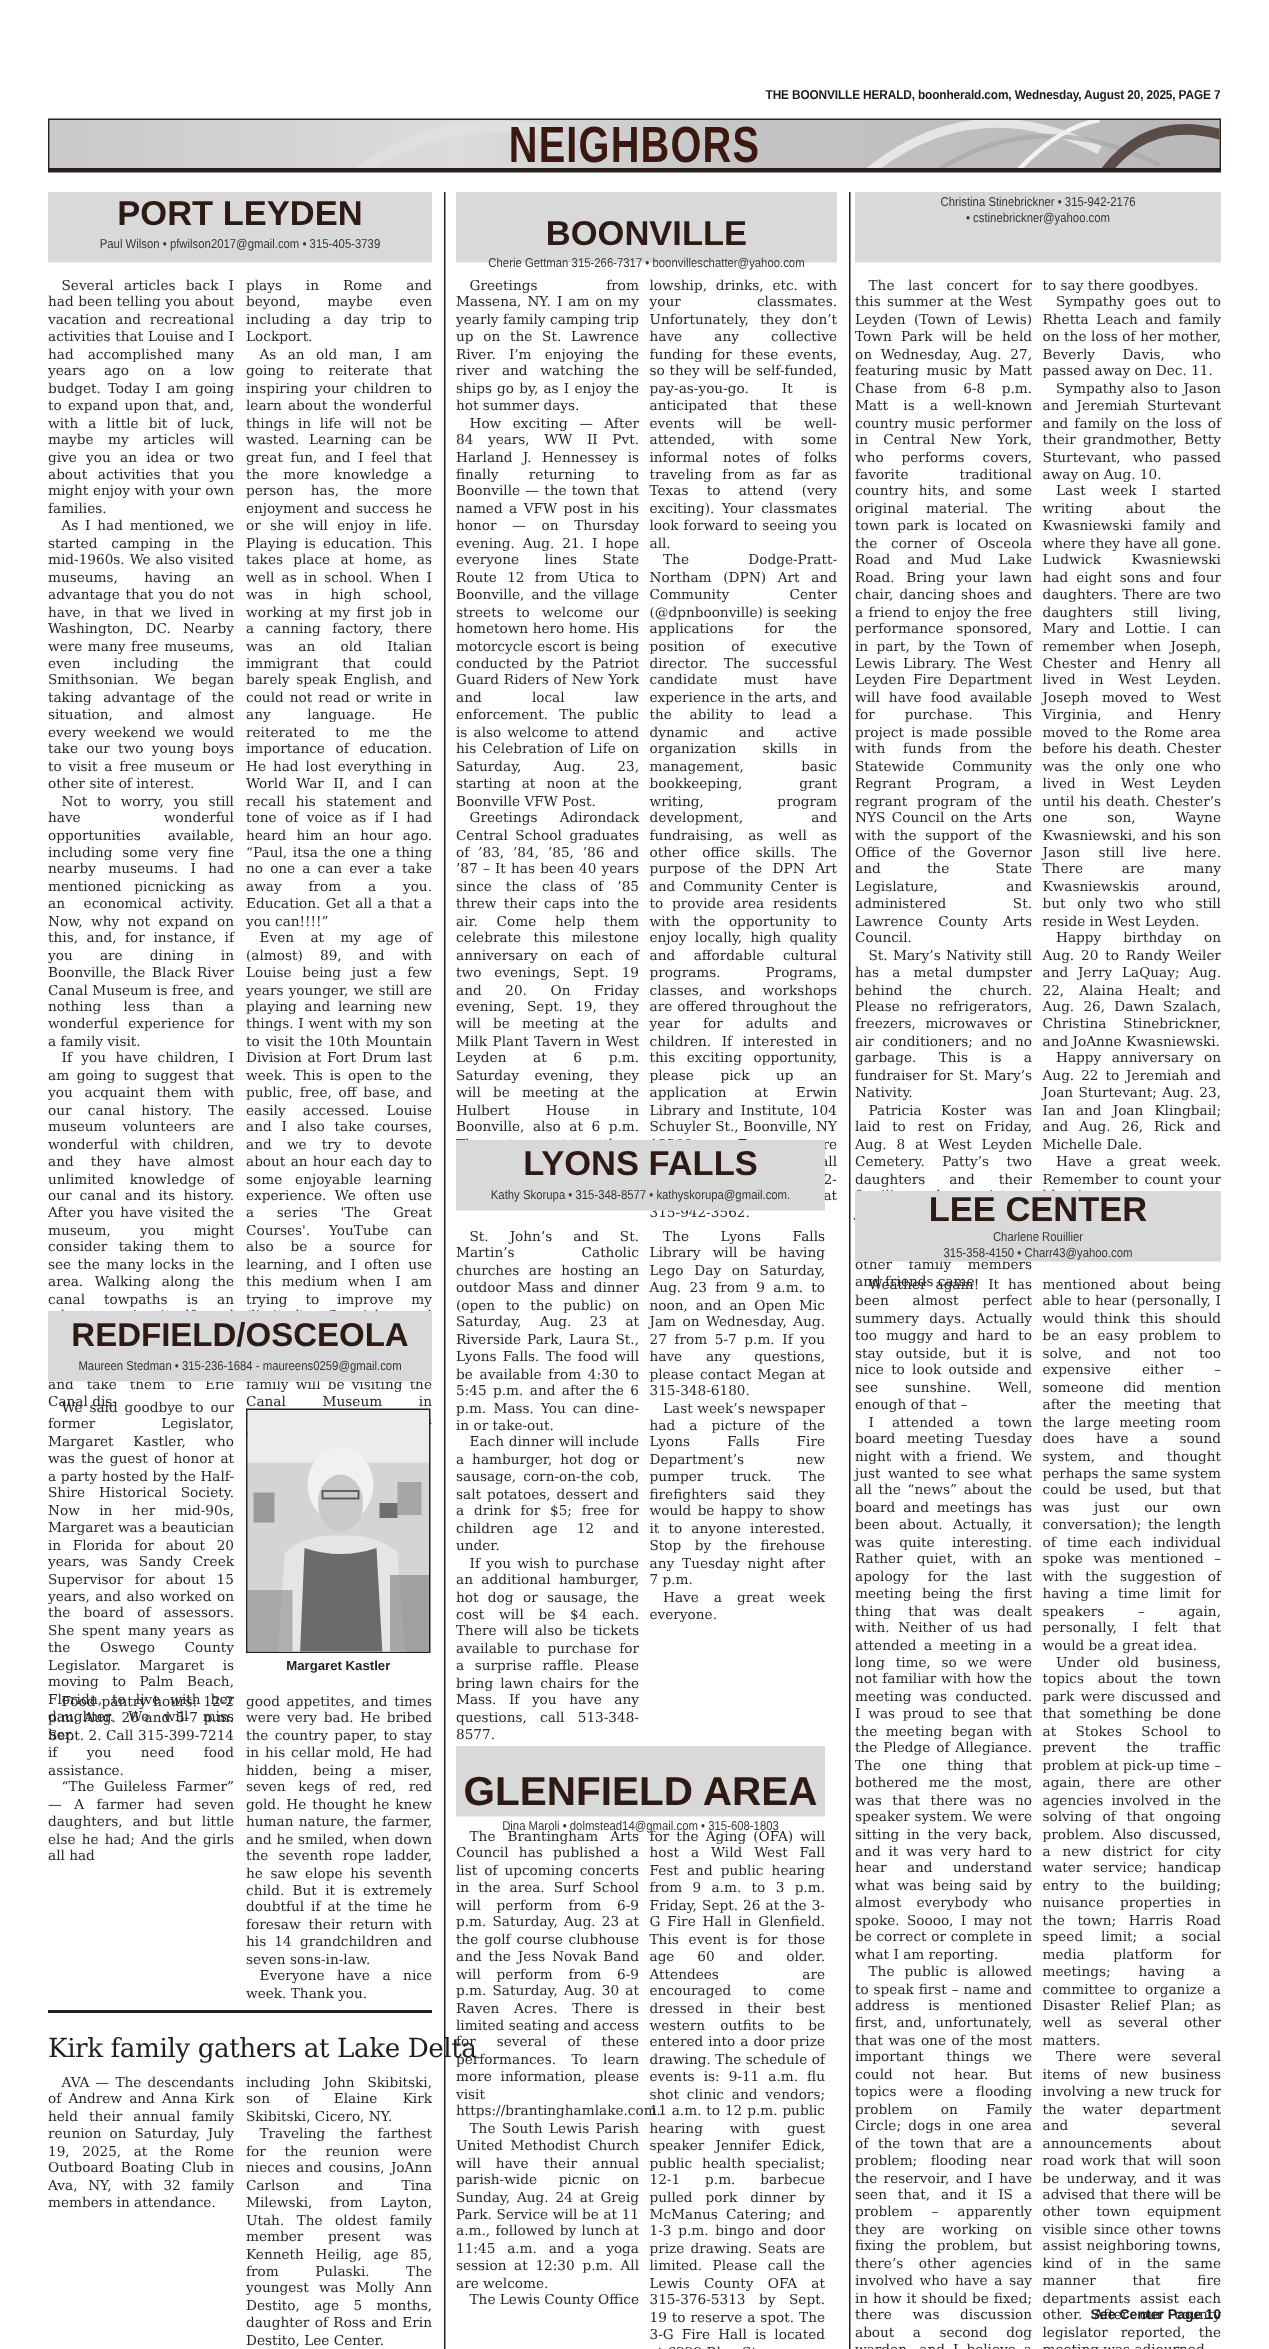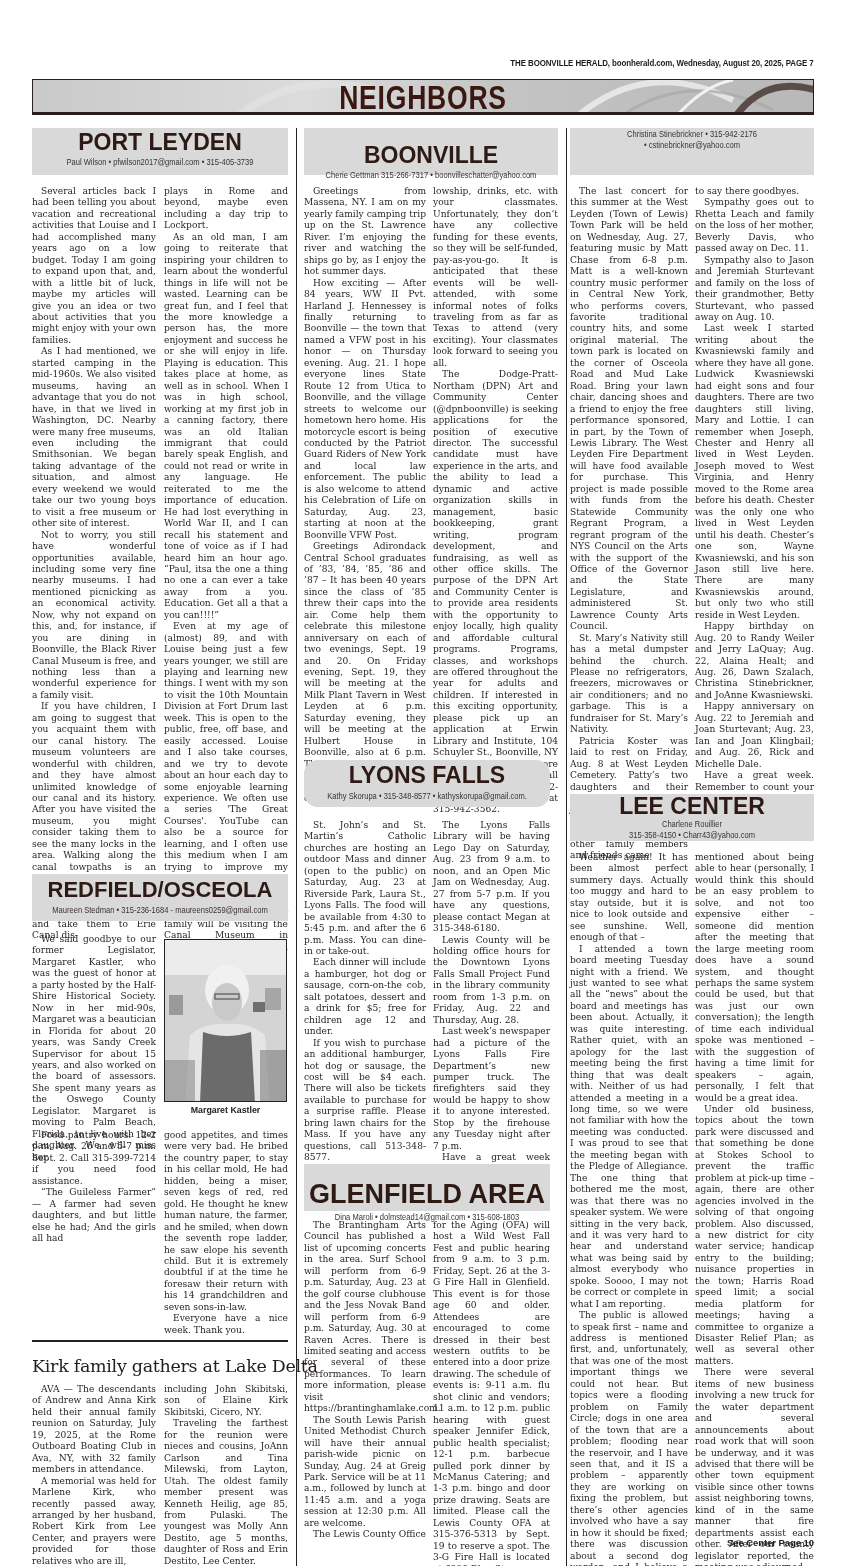--- a/index.html
+++ b/index.html
@@ -92,32 +92,31 @@
 <div class="col" style="left:695px; top:186px; width:119px;">
   <p style="text-indent:0">to say there goodbyes.</p>
   <p>Sympathy goes out to Rhetta Leach and family on the loss of her mother, Beverly Davis, who passed away on Dec. 11.</p>
   <p>Sympathy also to Jason and Jeremiah Sturtevant and family on the loss of their grandmother, Betty Sturtevant, who passed away on Aug. 10.</p>
   <p>Last week I started writing about the Kwasniewski family and where they have all gone. Ludwick Kwasniewski had eight sons and four daughters. There are two daughters still living, Mary and Lottie. I can remember when Joseph, Chester and Henry all lived in West Leyden. Joseph moved to West Virginia, and Henry moved to the Rome area before his death. Chester was the only one who lived in West Leyden until his death. Chester’s one son, Wayne Kwasniewski, and his son Jason still live here. There are many Kwasniewskis around, but only two who still reside in West Leyden.</p>
   <p>Happy birthday on Aug. 20 to Randy Weiler and Jerry LaQuay; Aug. 22, Alaina Healt; and Aug. 26, Dawn Szalach, Christina Stinebrickner, and JoAnne Kwasniewski.</p>
   <p>Happy anniversary on Aug. 22 to Jeremiah and Joan Sturtevant; Aug. 23, Ian and Joan Klingbail; and Aug. 26, Rick and Michelle Dale.</p>
   <p>Have a great week. Remember to count your blessings.</p>
 </div>
 
-<div class="section-head" style="left:304px; top:760px; width:246px; height:47px;border-radius:14px;">
+<div class="section-head" style="left:304px; top:760px; width:246px; height:47px;">
   <div class="name" style="font-size:23px; padding-top:4px;">LYONS FALLS</div>
   <div class="contact" style="margin-top:4px;">Kathy Skorupa • 315-348-8577 • kathyskorupa@gmail.com.</div>
 </div>
 <div class="col" style="left:304px; top:820px; width:122px;">
   <p>St. John’s and St. Martin’s Catholic churches are hosting an outdoor Mass and dinner (open to the public) on Saturday, Aug. 23 at Riverside Park, Laura St., Lyons Falls. The food will be available from 4:30 to 5:45 p.m. and after the 6 p.m. Mass. You can dine-in or take-out.</p>
   <p>Each dinner will include a hamburger, hot dog or sausage, corn-on-the cob, salt potatoes, dessert and a drink for $5; free for children age 12 and under.</p>
   <p>If you wish to purchase an additional hamburger, hot dog or sausage, the cost will be $4 each. There will also be tickets available to purchase for a surprise raffle. Please bring lawn chairs for the Mass. If you have any questions, call 513-348-8577.</p>
 </div>
 <div class="col" style="left:433px; top:820px; width:117px;">
   <p>The Lyons Falls Library will be having Lego Day on Saturday, Aug. 23 from 9 a.m. to noon, and an Open Mic Jam on Wednesday, Aug. 27 from 5-7 p.m. If you have any questions, please contact Megan at 315-348-6180.</p>
-  <p>Lewis County will be holding office hours for the Downtown Lyons Falls Small Project Fund in the library community room from 1-3 p.m. on Friday, Aug. 22 and Thursday, Aug. 28.</p>
   <p>Last week’s newspaper had a picture of the Lyons Falls Fire Department’s new pumper truck. The firefighters said they would be happy to show it to anyone interested. Stop by the firehouse any Tuesday night after 7 p.m.</p>
   <p>Have a great week everyone.</p>
 </div>
 
 <div class="section-head" style="left:32px; top:874px; width:256px; height:47px;">
   <div class="name" style="font-size:22px; padding-top:5px;">REDFIELD/OSCEOLA</div>
   <div class="contact" style="margin-top:4px;">Maureen Stedman • 315-236-1684 - maureens0259@gmail.com</div>
 </div>
 <div class="col" style="left:32px; top:934px; width:124px;">
   <p>We said goodbye to our former Legislator, Margaret Kastler, who was the guest of honor at a party hosted by the Half-Shire Historical Society. Now in her mid-90s, Margaret was a beautician in Florida for about 20 years, was Sandy Creek Supervisor for about 15 years, and also worked on the board of assessors. She spent many years as the Oswego County Legislator. Margaret is moving to Palm Beach, Florida, to live with her daughter. We will miss her.</p>
@@ -146,21 +145,20 @@
 <div class="col" style="left:164px; top:1130px; width:124px;">
   <p style="text-indent:0">good appetites, and times were very bad. He bribed the country paper, to stay in his cellar mold, He had hidden, being a miser, seven kegs of red, red gold. He thought he knew human nature, the farmer, and he smiled, when down the seventh rope ladder, he saw elope his seventh child. But it is extremely doubtful if at the time he foresaw their return with his 14 grandchildren and seven sons-in-law.</p>
   <p>Everyone have a nice week. Thank you.</p>
 </div>
 
 <div class="hrule" style="left:32px; top:1340px; width:256px;"></div>
 
 <div class="kirk-head">Kirk family gathers at Lake Delta</div>
 <div class="col" style="left:32px; top:1384px; width:124px;">
   <p>AVA — The descendants of Andrew and Anna Kirk held their annual family reunion on Saturday, July 19, 2025, at the Rome Outboard Boating Club in Ava, NY, with 32 family members in attendance.</p>
-  <p>A memorial was held for Marlene Kirk, who recently passed away, arranged by her husband, Robert Kirk from Lee Center, and prayers were provided for those relatives who are ill,</p>
 </div>
 <div class="col" style="left:164px; top:1384px; width:124px;">
   <p style="text-indent:0">including John Skibitski, son of Elaine Kirk Skibitski, Cicero, NY.</p>
   <p>Traveling the farthest for the reunion were nieces and cousins, JoAnn Carlson and Tina Milewski, from Layton, Utah. The oldest family member present was Kenneth Heilig, age 85, from Pulaski. The youngest was Molly Ann Destito, age 5 months, daughter of Ross and Erin Destito, Lee Center.</p>
 </div>
 
 <div class="section-head" style="left:304px; top:1164px; width:246px; height:47px;">
   <div class="name" style="font-size:27px; padding-top:17px;">GLENFIELD AREA</div>
   <div class="contact" style="margin-top:4px;">Dina Maroli • dolmstead14@gmail.com • 315-608-1803</div>
 </div>

